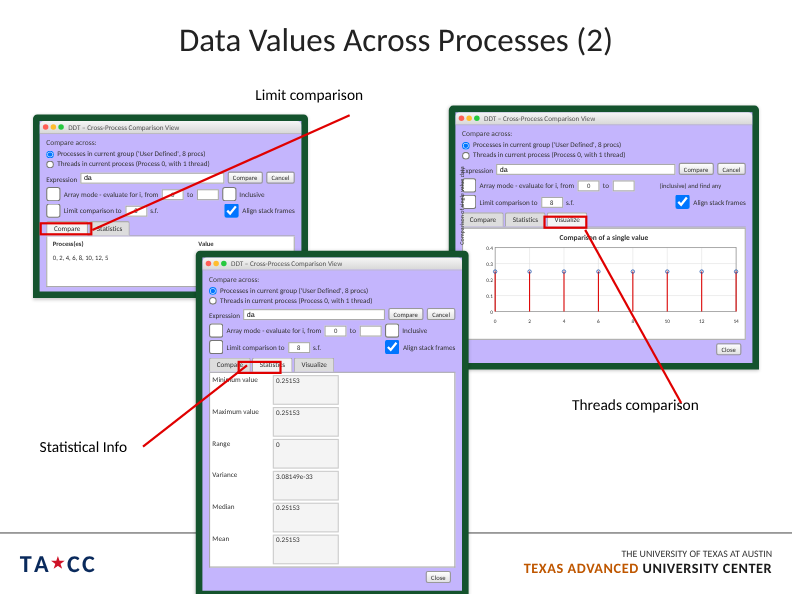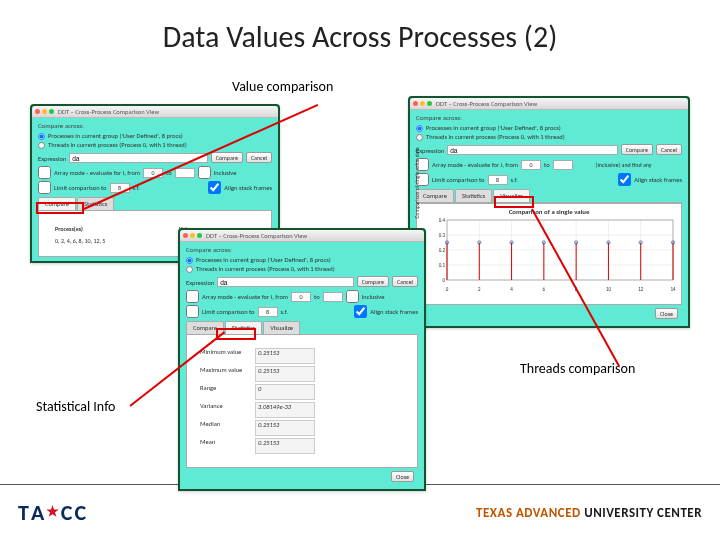--- a/index.html
+++ b/index.html
@@ -13,22 +13,22 @@
   }
   .slide-title {
     font-size: 30px;
     text-align: center;
     padding: 18px 0 10px 0;
     font-weight: 400;
     color: #222;
   }
   .window {
     position: absolute;
-    background: #5eead4;
-    border: 2px solid #14532d;
+    background: #c4b5fd;
+    border: 6px solid #14532d;
     border-radius: 4px 4px 0 0;
     font-size: 7px;
     color: #333;
     box-shadow: 0 1px 3px rgba(0,0,0,0.2);
   }
   .titlebar {
     height: 12px;
     background: linear-gradient(#f6f6f6,#d8d8d8);
     border-bottom: 1px solid #bbb;
     display: flex;
@@ -47,46 +47,46 @@
   .expr-row { display:flex; align-items:flex-end; gap:3px; margin:3px 0; }
   .expr-row .lbl { font-size:6.5px; }
   .expr-row input[type=text] { flex:1; height:10px; font-size:6.5px; padding:0 2px; border:1px solid #aaa; background:#fff; }
   .mini-btn { height:11px; padding:0 4px; font-size:6px; background:linear-gradient(#fdfdfd,#e2e2e2); border:1px solid #999; border-radius:2px; display:flex; align-items:center; }
   .array-row { display:flex; align-items:center; gap:3px; font-size:6.5px; margin:2px 0; flex-wrap:wrap; }
   .numbox { width:20px; height:10px; border:1px solid #aaa; background:#fff; font-size:6px; text-align:center; }
   .limit-row { display:flex; align-items:center; gap:3px; font-size:6.5px; margin:2px 0;justify-content:space-between; }
   .tabs { display:flex; gap:0; margin-top:3px; border-bottom:1px solid #aaa; }
   .tab { padding:2px 6px; font-size:6.5px; background:#ddd; border:1px solid #aaa; border-bottom:none; border-radius:2px 2px 0 0; margin-right:1px; }
   .tab.active { background:#f4f4f4; }
-  .content { background:#fff; border:1px solid #aaa; border-top:none; padding:11px; font-size:6.5px; }
+  .content { background:#fff; border:1px solid #aaa; border-top:none; padding:0; font-size:6.5px; }
   .tbl { width:100%; font-size:6px; }
   .tbl th, .tbl td { text-align:left; padding:1px 3px; }
   .close-row { text-align:right; padding:3px 4px; }
   .stat-grid { display:grid; grid-template-columns: 55px 60px; row-gap:2px; font-size:6.5px; padding:2px; }
-  .stat-grid .v { background:#f4f4f4; border:1px solid #ccc; padding:0 2px; height:16px;font-style:italic; }
+  .stat-grid .v { background:#f4f4f4; border:1px solid #ccc; padding:0 2px; height:27px; }
   .chart-area { background:#fff; border:1px solid #aaa; padding:4px 2px 2px 2px; position:relative; height:102px; }
   .chart-title { font-size:6.8px; font-weight:bold; text-align:center; }
   .chart-svg { width:100%; height:78px; }
   .ylabel { position:absolute; left:-3px; top:50%; transform:rotate(-90deg) translateX(50%); transform-origin:left top; font-size:5.5px; color:#333; white-space:nowrap; }
   .annot { position:absolute; font-size:14px; color:#000; }
   .redbox { position:absolute; border:2px solid #e00000; z-index:50; pointer-events:none; }
   .redline { position:absolute; background:#e00000; height:2px; z-index:49; transform-origin:left center; pointer-events:none; }
   .footer { position:absolute; left:0; right:0; bottom:0; height:56px; border-top:1px solid #555; display:flex; align-items:center; justify-content:space-between; padding:0 18px; }
   .tacc-logo { font-weight:900; font-size:22px; letter-spacing:1px; color:#0a2a5c; display:flex; align-items:center; gap:1px;}
   .tacc-logo .star { color:#ce1126; font-size:14px; position:relative; top:-1px; }
   .ut-block { text-align:right; font-size:9px; color:#333; line-height:1.2; }
   .ut-block .big { font-size:13px; font-weight:700; color:#1a1a1a; letter-spacing:0.5px; }
   .ut-block .orange { color:#bf5700; }
 </style>
 </head>
 <body>
 
 <h1 class="slide-title">Data Values Across Processes (2)</h1>
 
-<div class="annot" style="left:232px; top:78px;">Value comparison</div>
+<div class="annot" style="left:232px; top:78px;">Limit comparison</div>
 <div class="annot" style="left:520px; top:360px;">Threads comparison</div>
 <div class="annot" style="left:36px; top:398px;">Statistical Info</div>
 
 <div class="window" style="left:30px; top:104px; width:250px;">
   <div class="titlebar">
     <div class="traffic">
         <span class="r"></span>
         <span class="y"></span>
         <span class="g"></span>
       </div>
@@ -328,15 +328,16 @@
 
 <div class="footer">
   <div class="tacc-logo">
     <span>T</span>
       <span>A</span>
       <span class="star">★</span>
       <span>C</span>
       <span>C</span>
   </div>
   <div class="ut-block">
+    <div>THE UNIVERSITY OF TEXAS AT AUSTIN</div>
     <div class="big"><span class="orange">TEXAS ADVANCED </span><span>UNIVERSITY CENTER</span></div>
   </div>
 </div>
 
 </body></html>

